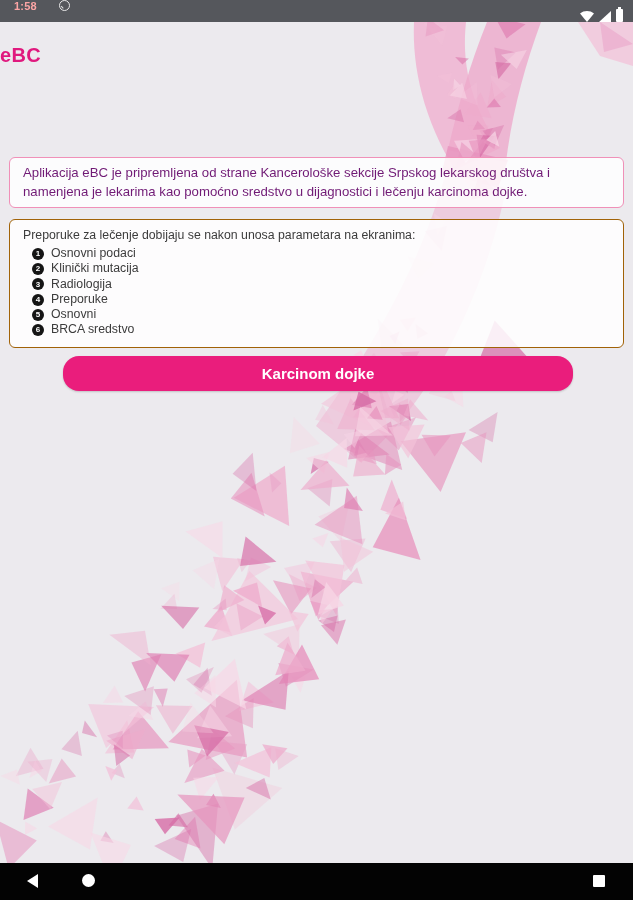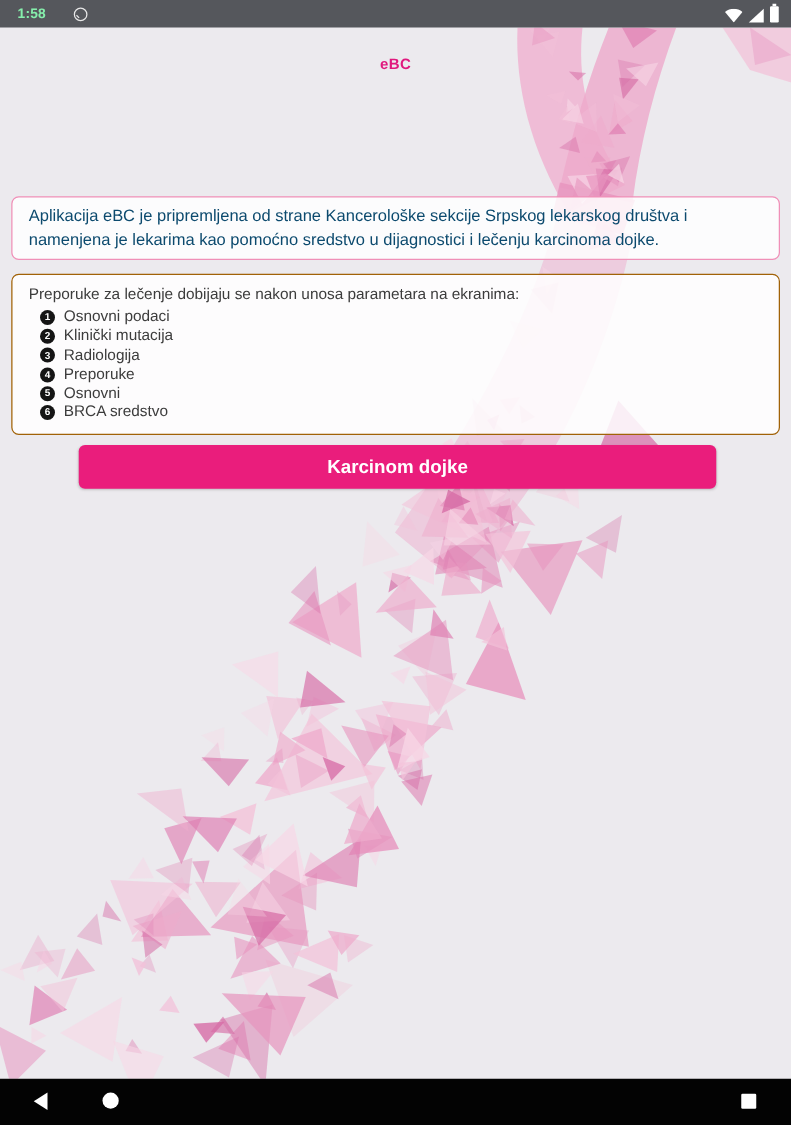--- a/index.html
+++ b/index.html
@@ -4,21 +4,21 @@
 <style>
   html,body{margin:0;padding:0;}
   body{
     width:633px;height:900px;position:relative;overflow:hidden;
     background:#ECEAEE;
     font-family:"Liberation Sans","DejaVu Sans",sans-serif;
   }
   
   .status-bar{
     position:absolute;top:0;left:0;width:633px;height:22px;
-    background:#55575C;color:#86efac;display:flex;align-items:center;
+    background:#55575C;color:#fca5a5;display:flex;
     box-sizing:border-box;padding:0 8px;z-index:40;
   }
   .status-time{font-size:11px;font-weight:bold;letter-spacing:.2px;margin-left:6px;}
   .status-ring{
     width:11px;height:11px;border:1.6px solid #e8e8e8;border-radius:50%;
     margin-left:22px;position:relative;box-sizing:border-box;
   }
   .status-ring:after{
     content:"";position:absolute;left:1px;top:3px;width:5px;height:3px;
     border-left:1.4px solid #e8e8e8;transform:rotate(-45deg);
@@ -26,46 +26,46 @@
   .status-spacer{flex:1;}
   .status-right{display:flex;align-items:flex-end;gap:5px;margin-right:2px;}
   .icon-wifi{width:14px;height:11px;}
   .icon-cell{width:0;height:0;border-left:12px solid transparent;border-bottom:11px solid #fff;}
   .icon-batt{width:7px;height:13px;background:#fff;border-radius:1px;position:relative;}
   .icon-batt:before{content:"";position:absolute;top:-2px;left:2px;width:3px;height:2px;background:#fff;}
   
   .ribbon-layer{position:absolute;left:0;top:22px;width:633px;height:841px;z-index:1;}
   
   .app-title{
-    position:absolute;top:44px;left:0;width:633px;text-align:center;
-    font-size:12px;font-weight:bold;color:#E0197E;z-index:10;letter-spacing:.3px;
+    position:absolute;top:44px;left:0;width:633px;
+    font-size:20px;font-weight:bold;color:#E0197E;z-index:10;letter-spacing:.3px;
   }
   .intro-card{
     position:absolute;top:157px;left:9px;width:615px;box-sizing:border-box;
     background:rgba(255,255,255,.84);border:1px solid #F090B8;border-radius:6px;
     padding:5px 13px 6px 13px;z-index:10;
-    color:#0c4a6e;font-size:13.2px;line-height:19px;
+    color:#701a75;font-size:13.2px;line-height:19px;
   }
   .info-card{
     position:absolute;top:219px;left:9px;width:615px;box-sizing:border-box;
     background:rgba(255,255,255,.86);border:1px solid #a16207;border-radius:6px;
     padding:7px 13px 9px 13px;z-index:10;
     color:#3C3C3C;font-size:12.3px;
   }
   .info-heading{line-height:16px;margin-bottom:3px;}
   .info-list{margin:0;padding:0;list-style:none;}
   .info-item{display:flex;align-items:center;line-height:15.3px;margin-left:9px;}
   .num-badge{
     width:12px;height:12px;border-radius:50%;background:#151515;color:#fff;
     font-size:8px;font-weight:bold;display:inline-flex;align-items:center;justify-content:center;
     margin-right:7px;flex:0 0 auto;
   }
   .primary-button{
     position:absolute;top:356px;left:63px;width:510px;height:35px;
-    background:#EA1D7C;border:none;border-radius:5px;cursor:pointer;z-index:10;
+    background:#EA1D7C;border:none;border-radius:16px;cursor:pointer;z-index:10;
     color:#fff;font-size:15px;font-weight:bold;
     font-family:"Liberation Sans","DejaVu Sans",sans-serif;
     display:flex;align-items:center;justify-content:center;
     box-shadow:0 1px 2px rgba(0,0,0,.18);
   }
   
   .nav-bar{
     position:absolute;left:0;top:863px;width:633px;height:37px;background:#030303;
     z-index:40;display:block;
   }

